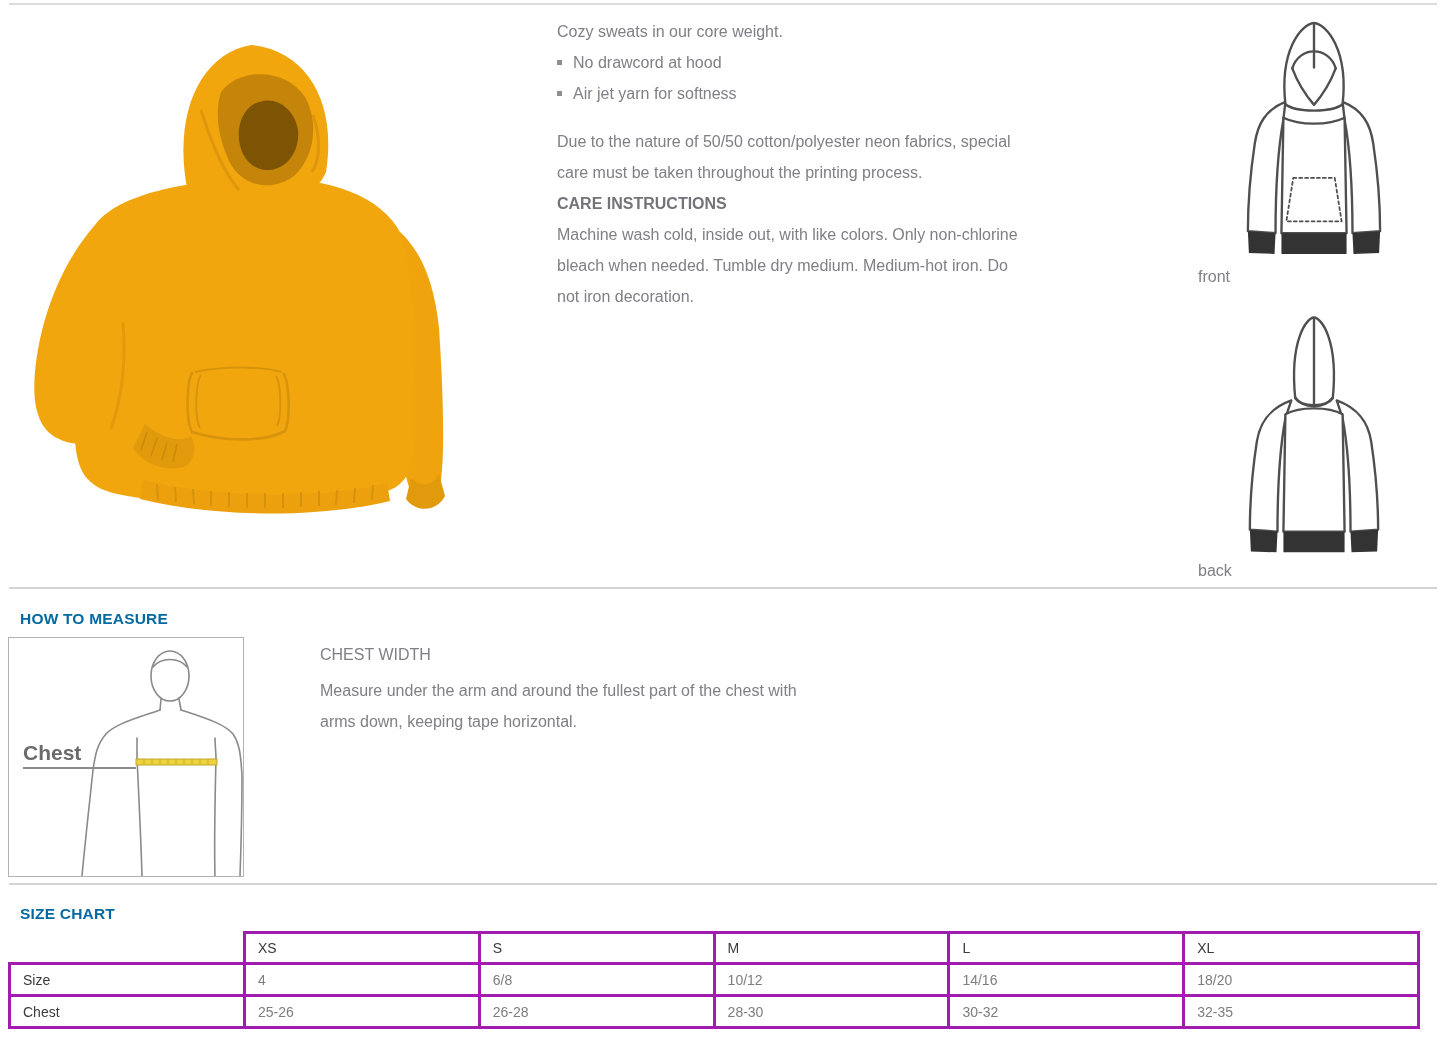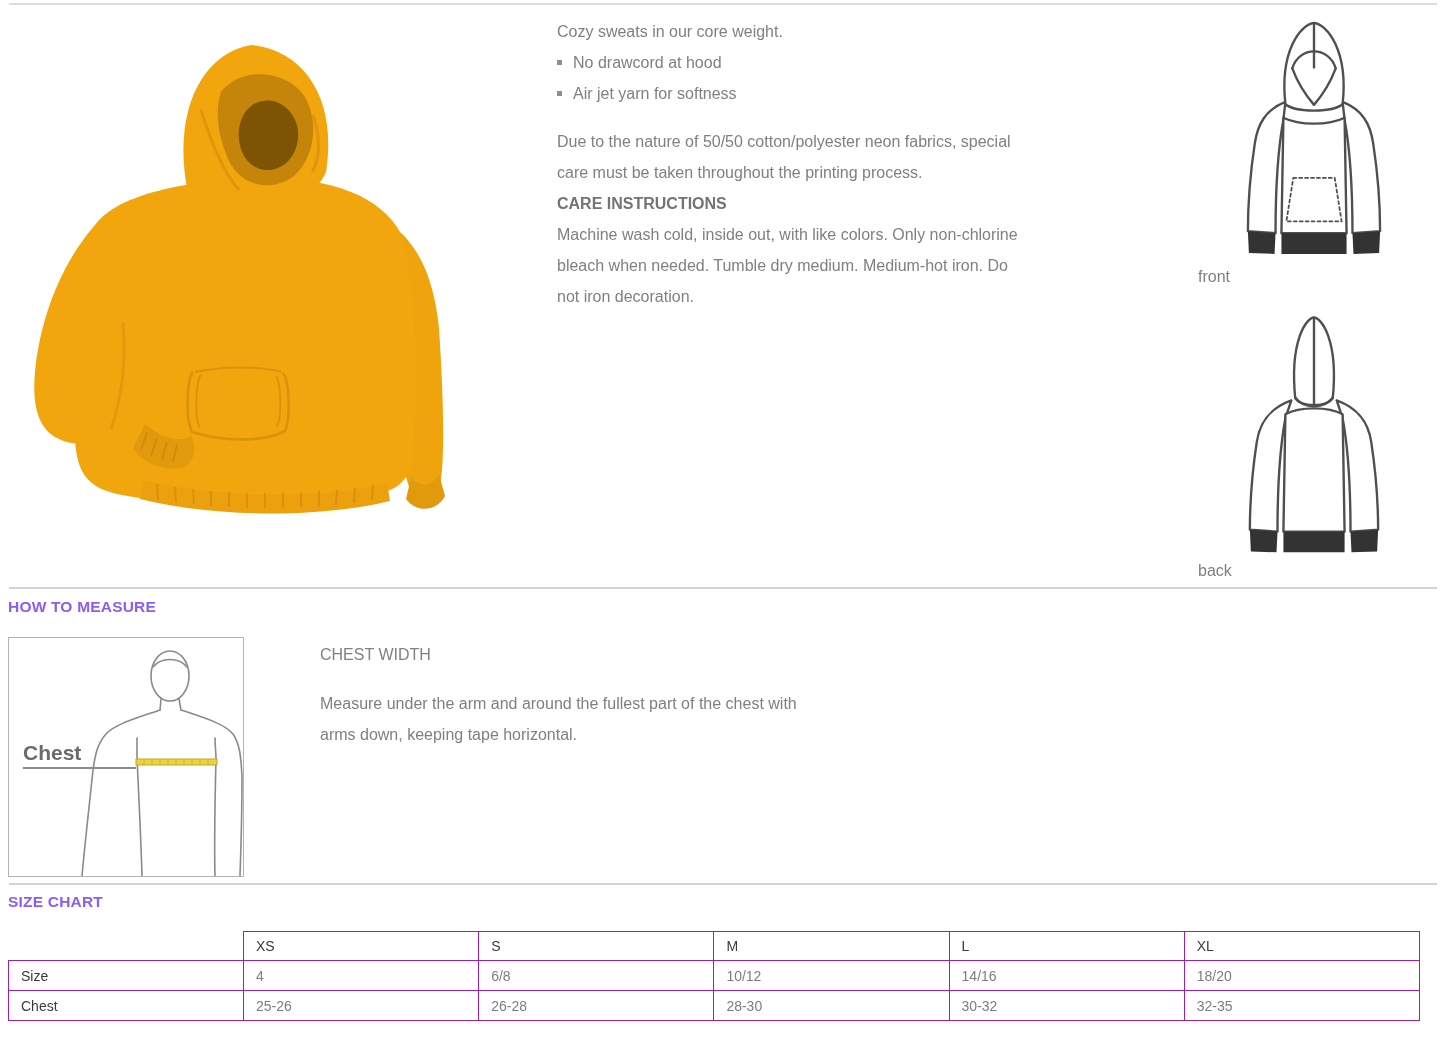--- a/index.html
+++ b/index.html
@@ -28,35 +28,35 @@
   
   #views-col{position:absolute;left:1198px;top:10px;width:242px;height:580px;}
   #views-col svg{position:absolute;left:42px;width:148px;}
   #front-illustration{top:3px;height:242px;}
   #back-illustration{top:298px;height:248px;}
   .view-label{position:absolute;left:0;margin:0;color:#7f7f84;font-size:16px;}
   #front-label{top:258px;}
   #back-label{top:552px;}
 
   
-  .section-heading{position:absolute;left:8px;margin:0;font-size:15.5px;font-weight:bold;color:#8b5cf6;letter-spacing:.2px;}
+  .section-heading{position:absolute;left:8px;margin:12px;font-size:15.5px;font-weight:bold;color:#0369a1;letter-spacing:.2px;}
   #htm-heading{top:598px;}
   #sc-heading{top:893px;}
 
   
   #diagram-box{position:absolute;left:8px;top:637px;width:236px;height:240px;border:1px solid #b3b3b3;box-sizing:border-box;background:#fff;}
   #diagram-box svg{width:100%;height:100%;display:block;}
 
   #measure-info{position:absolute;left:320px;top:644px;width:505px;color:#7f7f84;font-size:16px;}
-  #measure-title{margin:0 0 22px 0;line-height:22px;}
+  #measure-title{margin:0 0 9px 0;line-height:22px;}
   #measure-text{margin:0;line-height:31px;}
 
   
   #size-table{position:absolute;left:8px;top:931px;width:1412px;border-collapse:collapse;table-layout:fixed;font-size:14px;}
-  #size-table th,#size-table td{border:1px solid #a21caf;padding:0 0 0 12px;text-align:left;font-weight:normal;overflow:hidden;}
+  #size-table th,#size-table td{border:3px solid #a21caf;padding:0 0 0 12px;text-align:left;font-weight:normal;overflow:hidden;}
   #size-table th{height:28px;color:#3a3a3a;}
   #size-table td{height:29px;}
   #size-table th.blank{border:none;}
   #size-table td.lbl{color:#3a3a3a;}
   #size-table td.val{color:#7d7d7d;}
   #size-table col.c0{width:235px;}
 </style>
 </head>
 <body>
 

